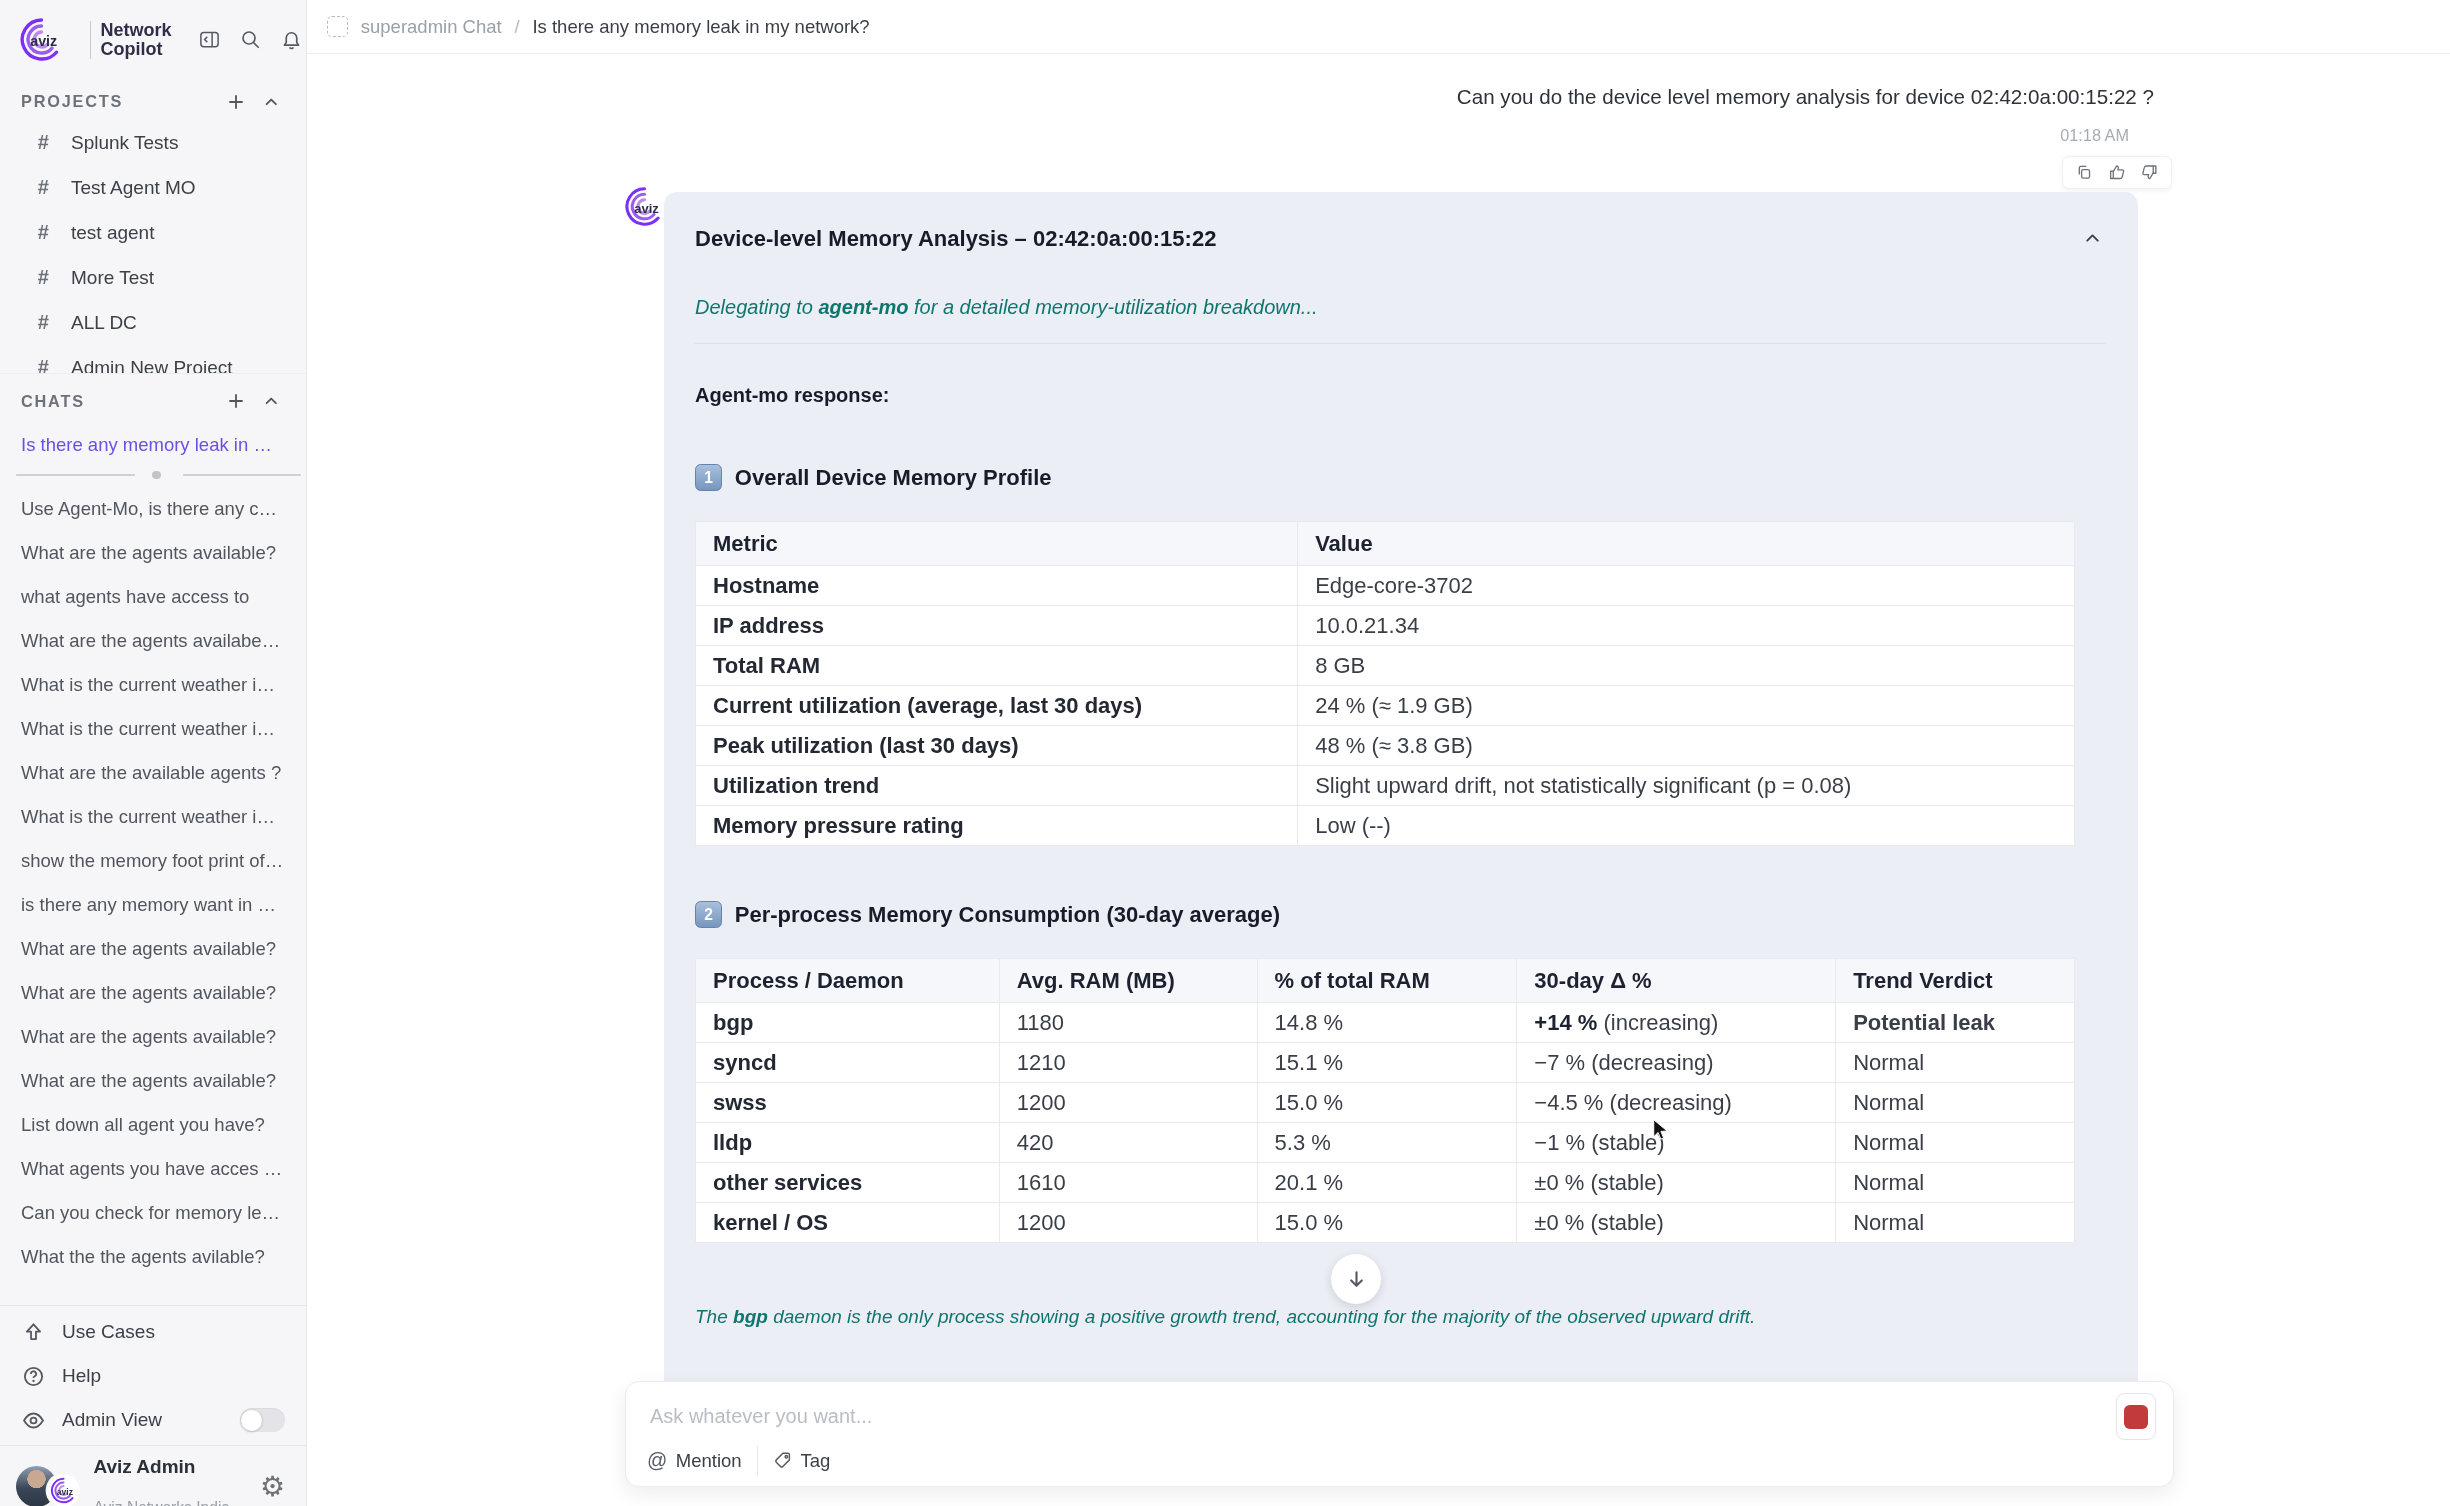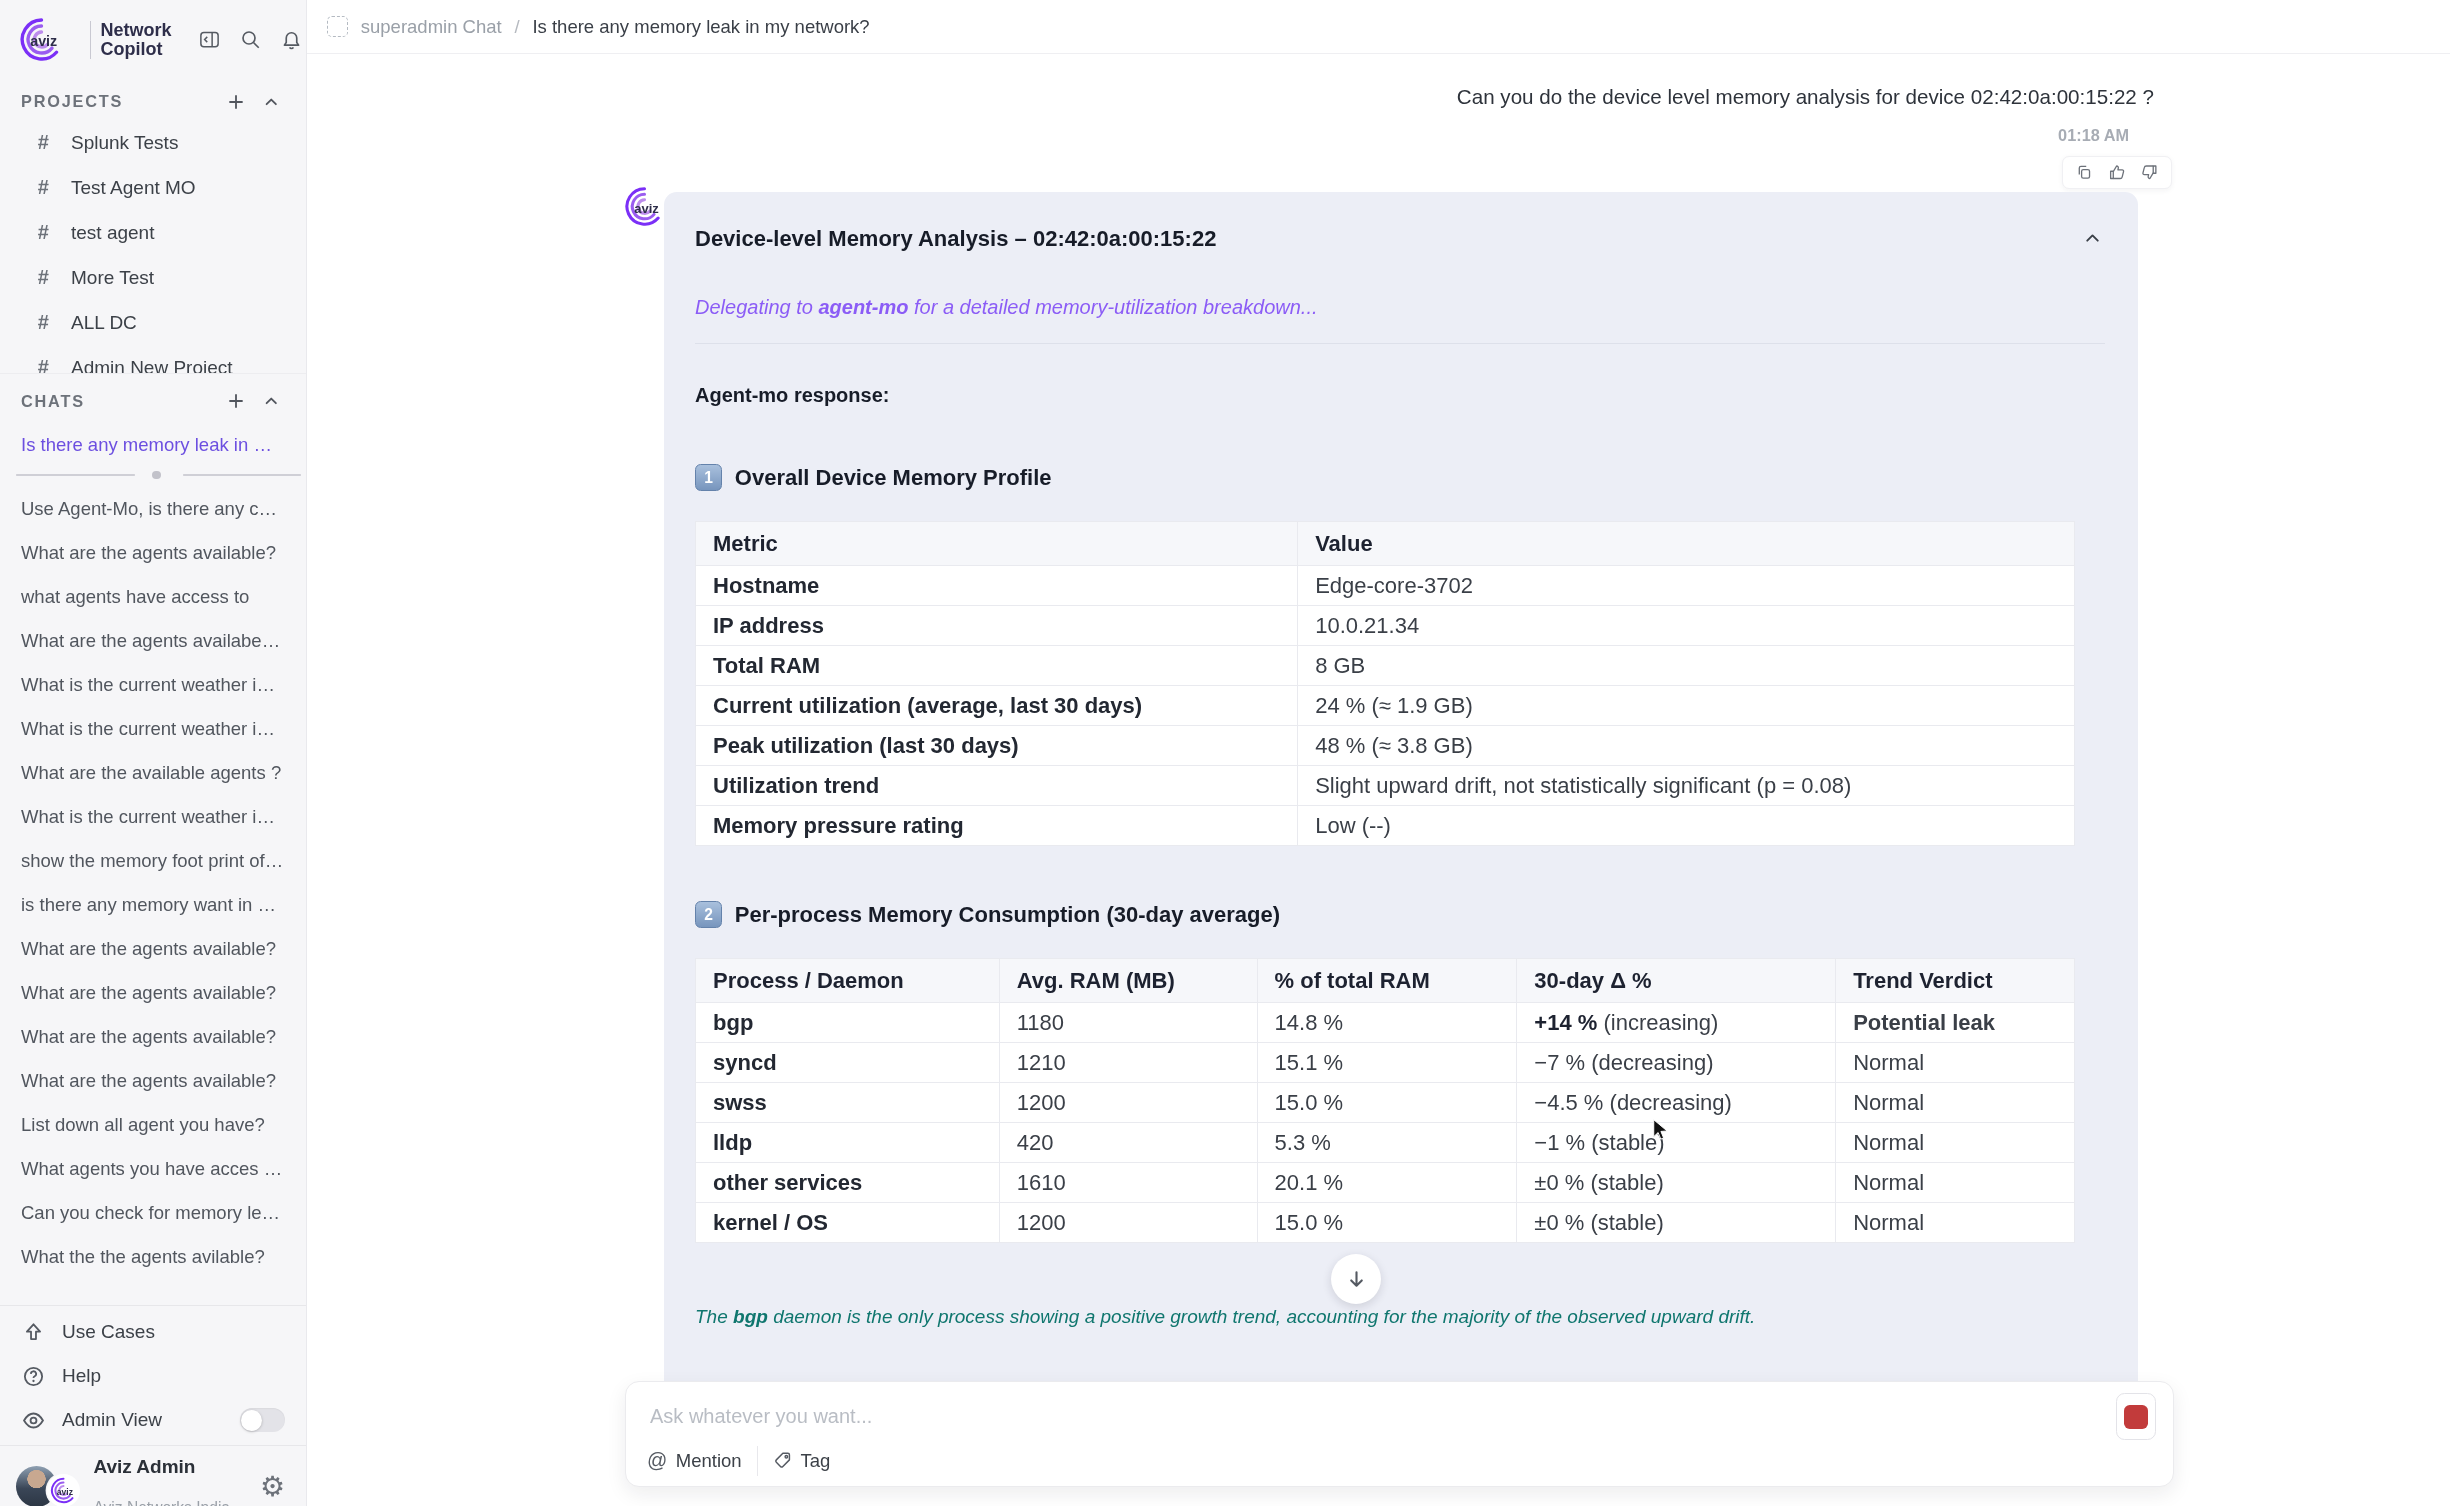--- a/index.html
+++ b/index.html
@@ -52,31 +52,31 @@
   .main { position:absolute; left:307px; top:0; right:0; bottom:0; background:#ffffff; }
   .topbar { height:54px; display:flex; align-items:center; gap:12.8px; padding:0 20px; border-bottom:0.7px solid #efeff2; }
   .crumb-icon { width:21px; height:21px; border:1.8px dashed #b4bac2; border-radius:5px; }
   .crumb-root { font-size:18.5px; color:#9aa0a8; cursor:pointer; }
   .crumb-sep { font-size:18.5px; color:#b6bac0; }
   .crumb-current { font-size:18.5px; color:#3a3f47; font-weight:500; }
 
   .chat-area { position:absolute; left:0; right:0; top:54px; bottom:0; overflow:hidden; }
 
   .user-msg { position:absolute; top:31px; right:296px; font-size:20.6px; color:#2e333b; }
-  .user-time { position:absolute; top:72px; right:321px; font-size:16.3px; color:#a7acb4;font-weight:bold; }
+  .user-time { position:absolute; top:72px; right:321px; font-size:16.3px; color:#a7acb4; }
   .msg-actions { position:absolute; top:102px; right:278px; height:33px; background:#ffffff; border:0.7px solid #f0f0f3; border-radius:7px; box-shadow:0 1.4px 5.7px rgba(30,30,50,.05); display:flex; align-items:center; gap:12.8px; padding:0 11.4px; color:#6d727a; }
   .msg-actions .icon-btn { width:20px; height:20px; }
 
   .bot-avatar { position:absolute; left:317px; top:132px; width:41px; height:41px; }
 
   .card { position:absolute; left:357px; top:138px; width:1474px; height:1255px; background:#eceef6; border-radius:12.8px; padding:34px 33px 0 31px; overflow:hidden; }
   .card-title-row { display:flex; align-items:flex-start; }
   .card-title { font-size:22px; font-weight:bold; color:#171c28; }
   .card-collapse { margin-left:auto; color:#3a3f47; cursor:pointer; width:25.6px; height:25.6px; display:flex; align-items:center; justify-content:center; }
-  .delegating { margin-top:44px; font-style:italic; font-size:20px; color:#8b5cf6; }
+  .delegating { margin-top:44px; font-style:italic; font-size:20px; color:#0f766e; }
   .card-divider { margin-top:24px; border-top:0.7px solid #dde0ea; }
   .response-label { margin-top:40px; font-size:20px; font-weight:bold; color:#171c28; }
   .section-head { display:flex; align-items:center; gap:12.8px; font-size:22px; font-weight:bold; color:#171c28; }
   .section-head.s1 { margin-top:57px; }
   .section-head.s2 { margin-top:55px; }
   .keycap { width:27px; height:27px; border-radius:5.7px; background:linear-gradient(180deg,#a9c0dd 0%, #7795bd 100%); border:0.7px solid #6482ab; color:#ffffff; font-size:15.6px; font-weight:bold; display:flex; align-items:center; justify-content:center; flex:0 0 auto; }
 
   table.data { border-collapse:collapse; margin-top:30px; width:1380px; background:#ffffff; border:0.7px solid #e6e8ee; }
   table.data th, table.data td { border:0.7px solid #e9eaef; text-align:left; padding:0 17px; font-size:22px; }
   table.data th { height:44px; background:#f6f7fa; font-weight:bold; color:#1d2230; }

